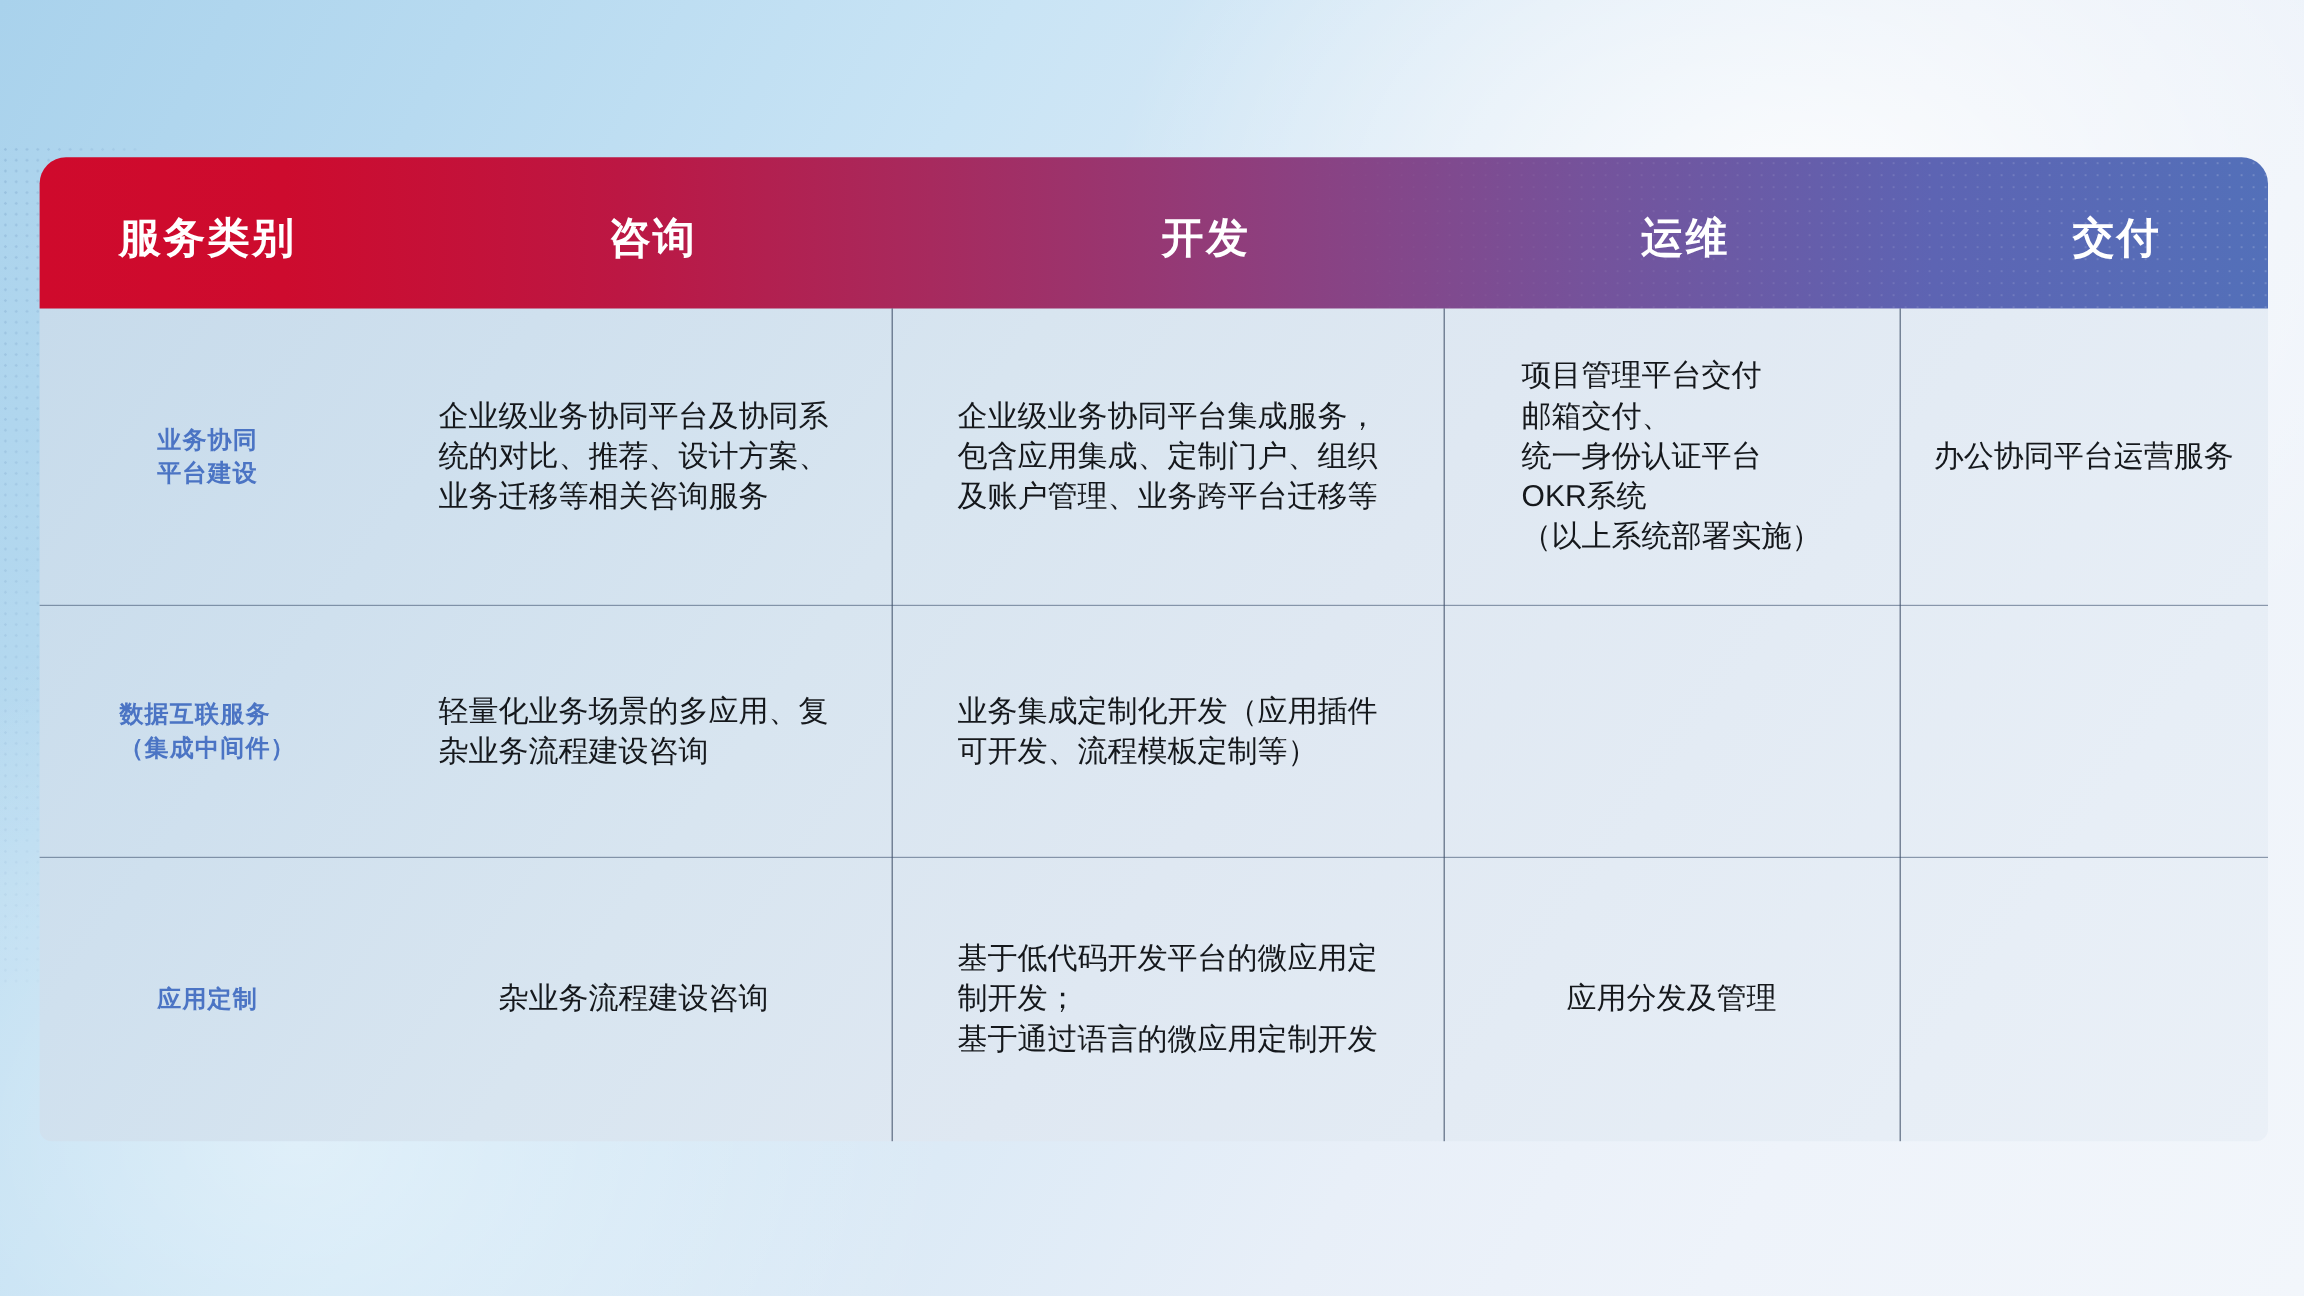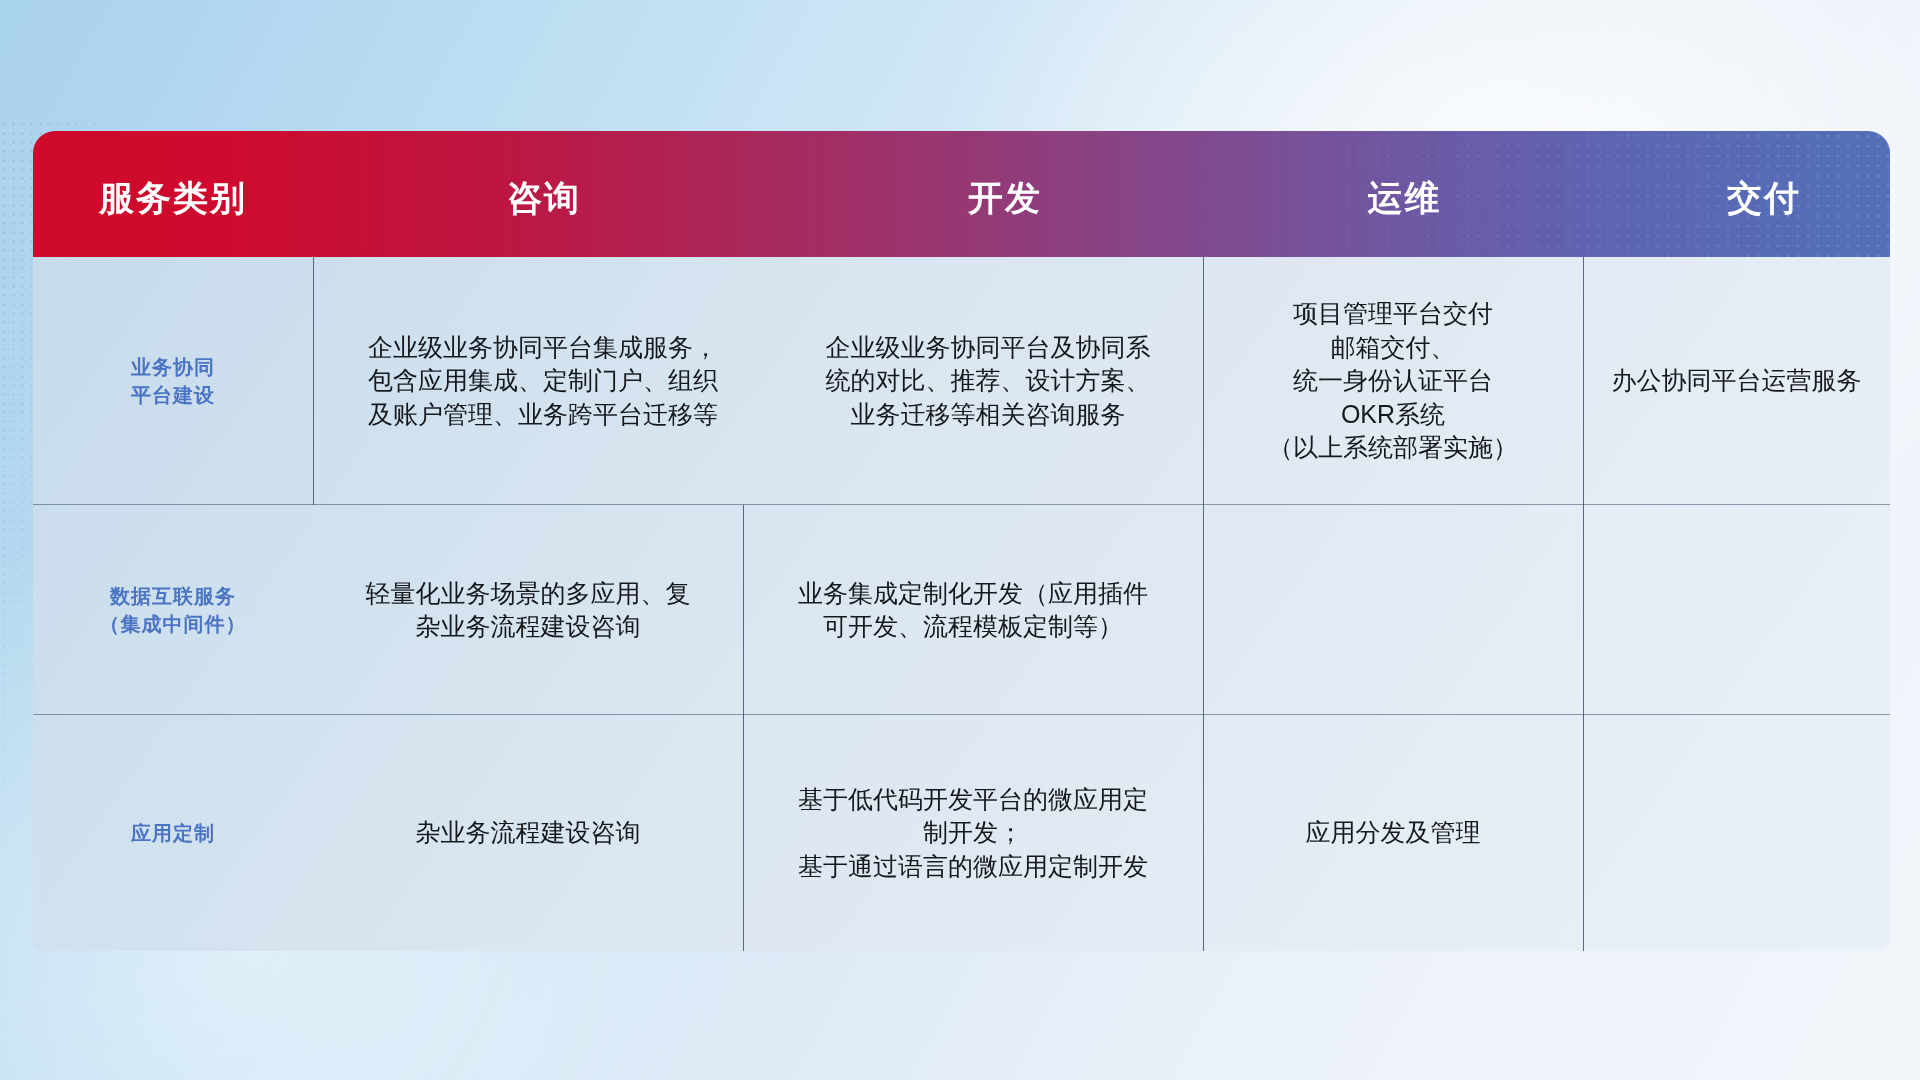--- a/index.html
+++ b/index.html
@@ -134,21 +134,21 @@
     position: absolute;
     left: 0; right: 0; bottom: 0;
     height: 1px;
     background: rgba(60,80,110,.55);
   }
 
   .cell {
     display: flex;
     align-items: center;
     justify-content: center;
-    text-align: center;
+    text-align: left;
     padding: 23px 14px;
     position: relative;
     color: #15181c;
     font-size: 25px;
     line-height: 1.34;
     white-space: pre-line;
   }
   .cell.sep::before {
     content: "";
     position: absolute;
@@ -197,26 +197,26 @@
     <div class="hcell c3">
       <span>交付</span>
     </div>
   </div>
 
   <div id="table-body">
 
     <div class="trow r0">
       <div class="cell catlabel c0">业务协同
 平台建设</div>
+      <div class="cell c1">企业级业务协同平台及协同系
+统的对比、推荐、设计方案、
+业务迁移等相关咨询服务</div>
       <div class="cell sep c2">企业级业务协同平台集成服务，
 包含应用集成、定制门户、组织
 及账户管理、业务跨平台迁移等</div>
-      <div class="cell c1">企业级业务协同平台及协同系
-统的对比、推荐、设计方案、
-业务迁移等相关咨询服务</div>
       <div class="cell sep c3">项目管理平台交付
 邮箱交付、
 统一身份认证平台
 OKR系统
 （以上系统部署实施）</div>
       <div class="cell sep c4">办公协同平台运营服务</div>
     </div>
 
     <div class="trow r1">
       <div class="cell catlabel c0">数据互联服务

